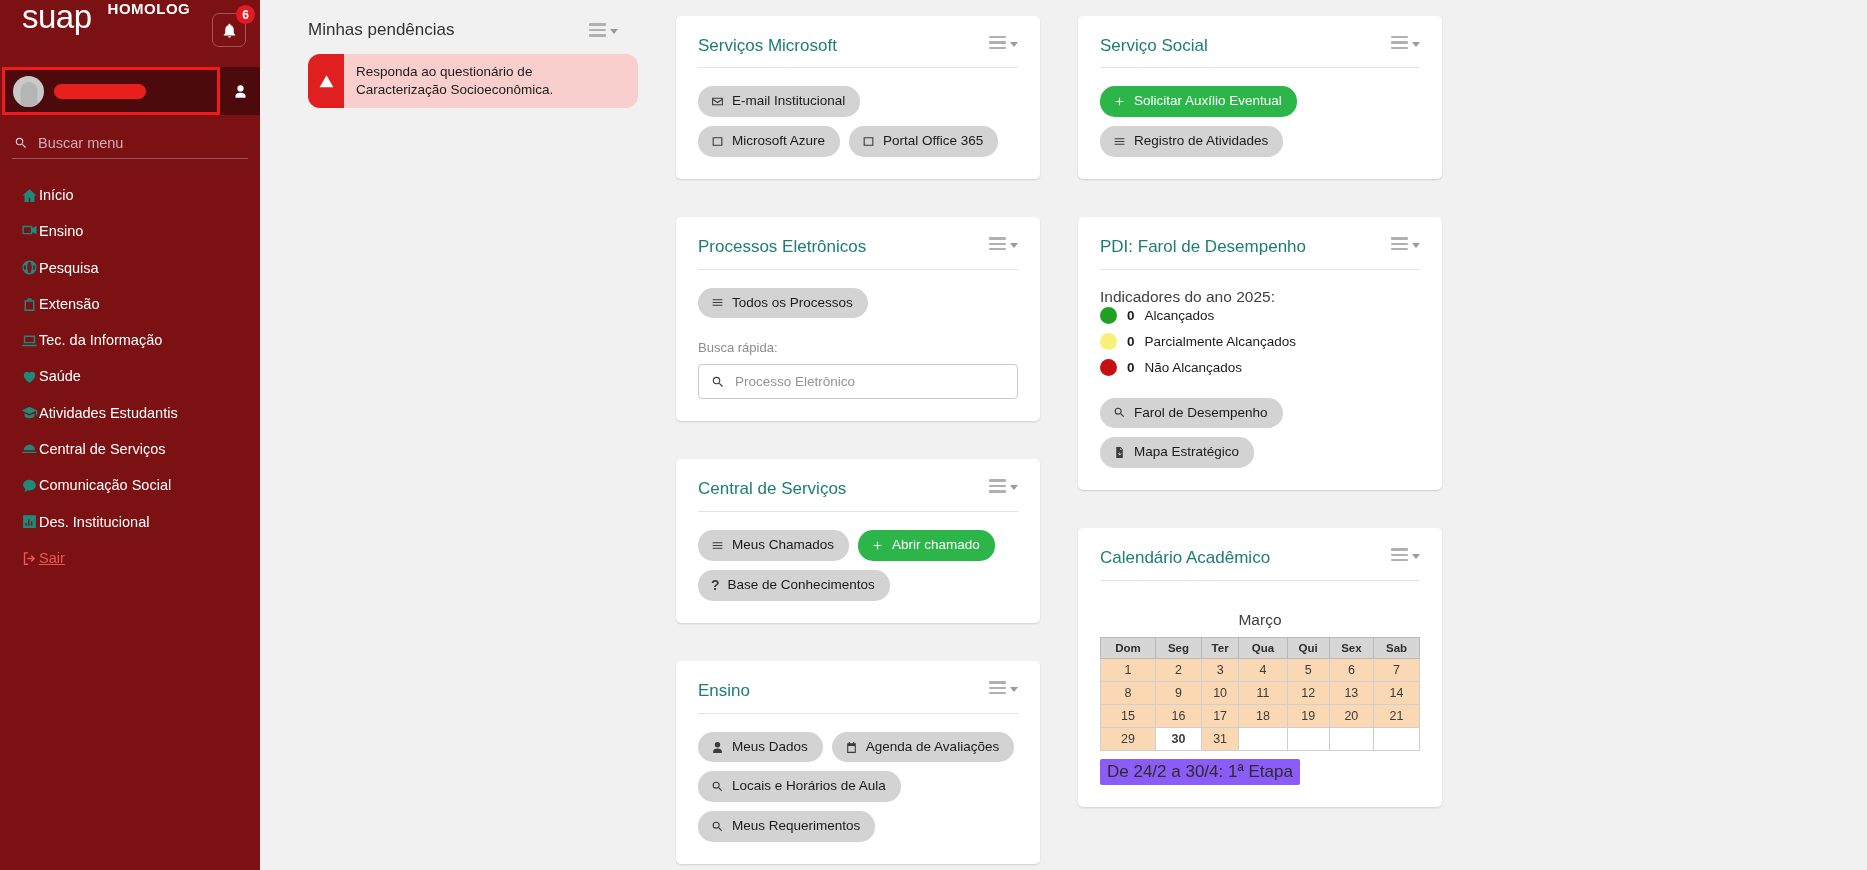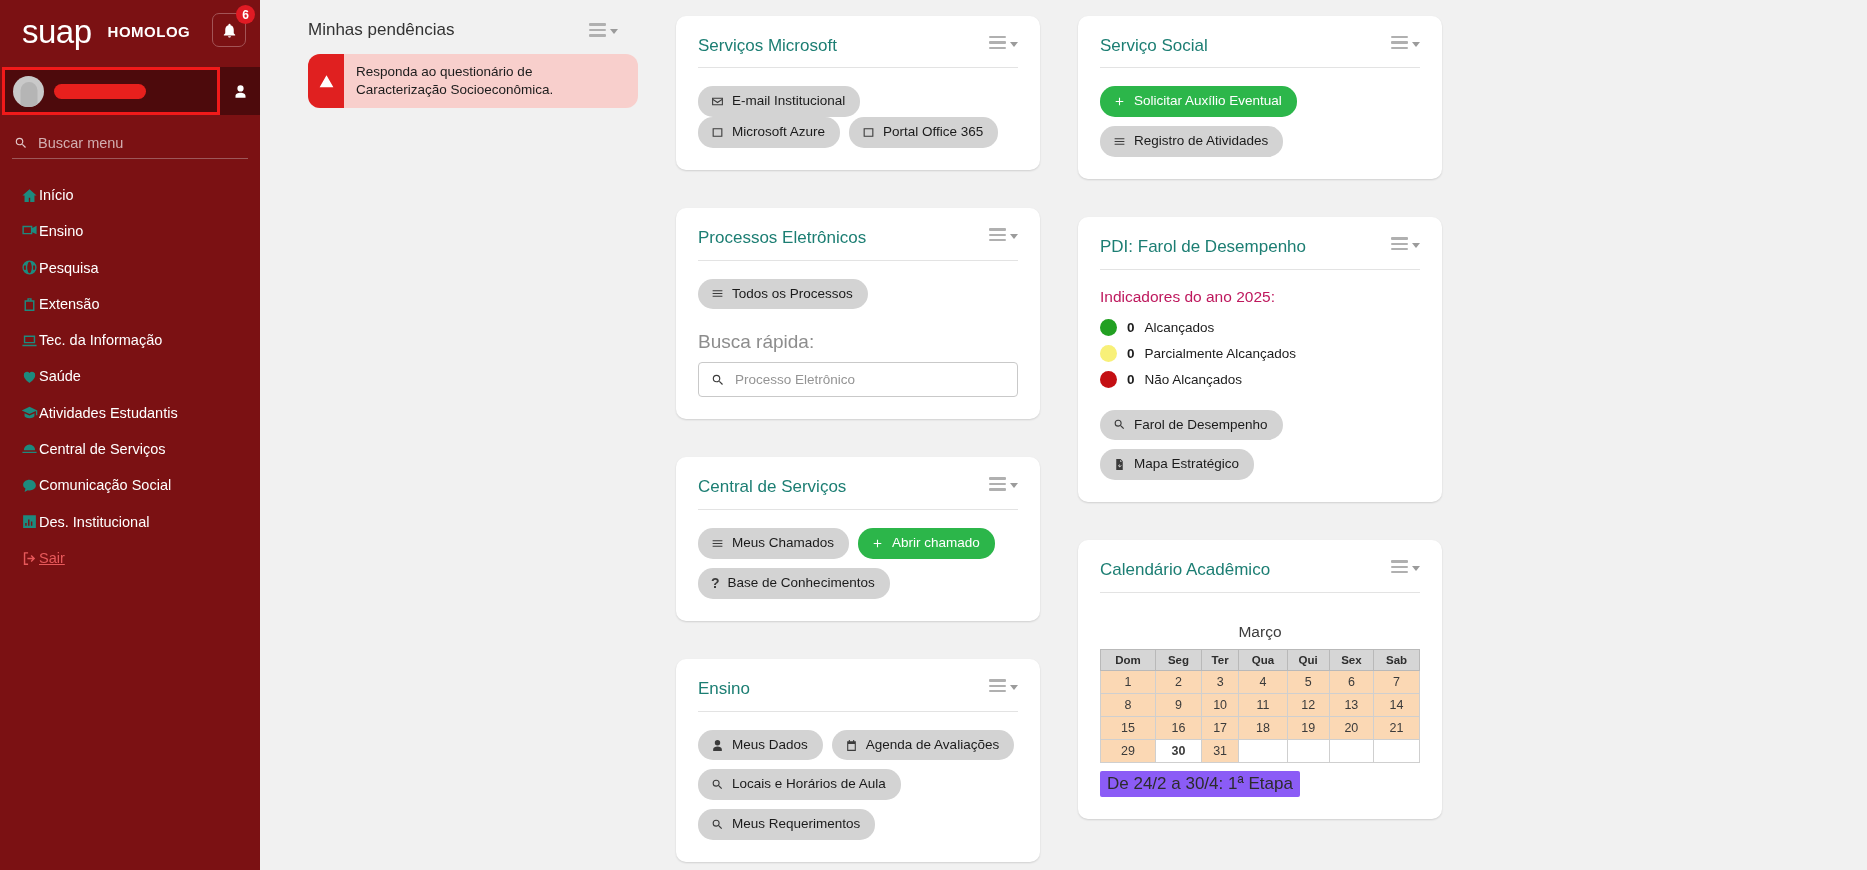--- a/index.html
+++ b/index.html
@@ -14,21 +14,21 @@
   
   #sidebar {
     width: 260px; height: 870px; flex: 0 0 260px;
     background: #7b1113;
     position: relative;
     color: #fff;
     overflow: hidden;
   }
   .brand-row {
     height: 62px;
-    display: flex; align-items: center;
+    display: flex; 
     padding: 0 16px 0 22px;
     position: relative;
   }
   .brand-logo {
     font-size: 33px; font-weight: 400; letter-spacing: -0.5px;
     color: #ffffff; line-height: 1;
   }
   .brand-sub {
     margin-left: 16px; font-size: 15px; font-weight: bold;
     letter-spacing: 0.5px; color: #ffffff;
@@ -151,21 +151,21 @@
     width: 36px; flex: 0 0 36px; background: #e02020;
     display: flex; align-items: center; justify-content: center;
   }
   .alert-ico svg { width: 15px; height: 15px; fill: #fff; }
   .alert-txt {
     padding: 9px 12px; font-size: 13.5px; color: #1c1c1c;
     line-height: 1.35;
   }
 
   .card {
-    background: #fff; border-radius: 10px;
+    background: #fff; border-radius: 5px;
     box-shadow: 0 1px 2px rgba(0,0,0,0.14);
     padding: 20px 22px 22px 22px;
   }
   .card-head {
     display: flex; align-items: flex-start; justify-content: space-between;
     border-bottom: 1px solid #e3e3e3;
     padding-bottom: 11px;
   }
   .card-title {
     font-size: 17px; color: #1c7e73; font-weight: 400; line-height: 1.2;
@@ -181,35 +181,35 @@
     font-size: 13.5px; cursor: pointer;
     font-family: "Liberation Sans", sans-serif;
     line-height: 1.25; white-space: nowrap;
   }
   .btn svg { width: 13px; height: 13px; fill: #3b3b3b; flex: 0 0 13px; }
   .btn.green { background: #2cb64a; color: #fff; }
   .btn.green svg { fill: #fff; }
   .btn .qmark { font-weight: bold; font-size: 14px; color: #3b3b3b; }
 
   .sub-label {
-    font-size: 19px; color: #8d8d8d; margin: 22px 0 9px 0;
+    font-size: 13px; color: #8d8d8d; margin: 22px 0 9px 0;
   }
   .qsearch {
     display: flex; align-items: center; gap: 10px;
     border: 1px solid #c9c9c9; border-radius: 4px;
     padding: 9px 12px;
   }
   .qsearch svg { width: 14px; height: 14px; fill: #3c3c3c; flex: 0 0 14px; }
   .qsearch input {
     border: 0; outline: 0; width: 100%; font-size: 13.5px;
     color: #333; font-family: "Liberation Sans", sans-serif;
   }
   .qsearch input::placeholder { color: #949494; }
 
-  .ind-head { font-size: 15.5px; color: #be185d; margin-bottom: 13px; }
+  .ind-head { font-size: 15.5px; color: #404040; margin-bottom: 1px; }
   .ind-row {
     display: flex; align-items: center; gap: 10px;
     margin-bottom: 9px; font-size: 13.5px; color: #1c1c1c;
   }
   .dot { width: 17px; height: 17px; border-radius: 50%; flex: 0 0 17px; }
   .ind-row b { font-weight: bold; }
   .ind-btns { margin-top: 22px; display: flex; flex-direction: column; gap: 9px; align-items: flex-start; }
 
   
   .cal-month {
@@ -408,21 +408,21 @@
         </div>
         <div class="card-body">
           <div class="btn-row">
             <button class="btn">
               <svg viewBox="0 0 24 24">
                   <path d="M2 5h20v14H2V5zm2 2v.4l8 5.2 8-5.2V7H4zm16 2.9-8 5.2-8-5.2V17h16V9.9z"></path>
                 </svg>
               <span>E-mail Institucional</span>
             </button>
           </div>
-          <div class="btn-row" style="">
+          <div class="btn-row" style="margin-top:9px">
             <button class="btn">
               <svg viewBox="0 0 24 24">
                   <path d="M3 4h18v16H3V4zm2 2v12h14V6H5z"></path>
                 </svg>
               <span>Microsoft Azure</span>
             </button>
             <button class="btn">
               <svg viewBox="0 0 24 24">
                   <path d="M3 4h18v16H3V4zm2 2v12h14V6H5z"></path>
                 </svg>

